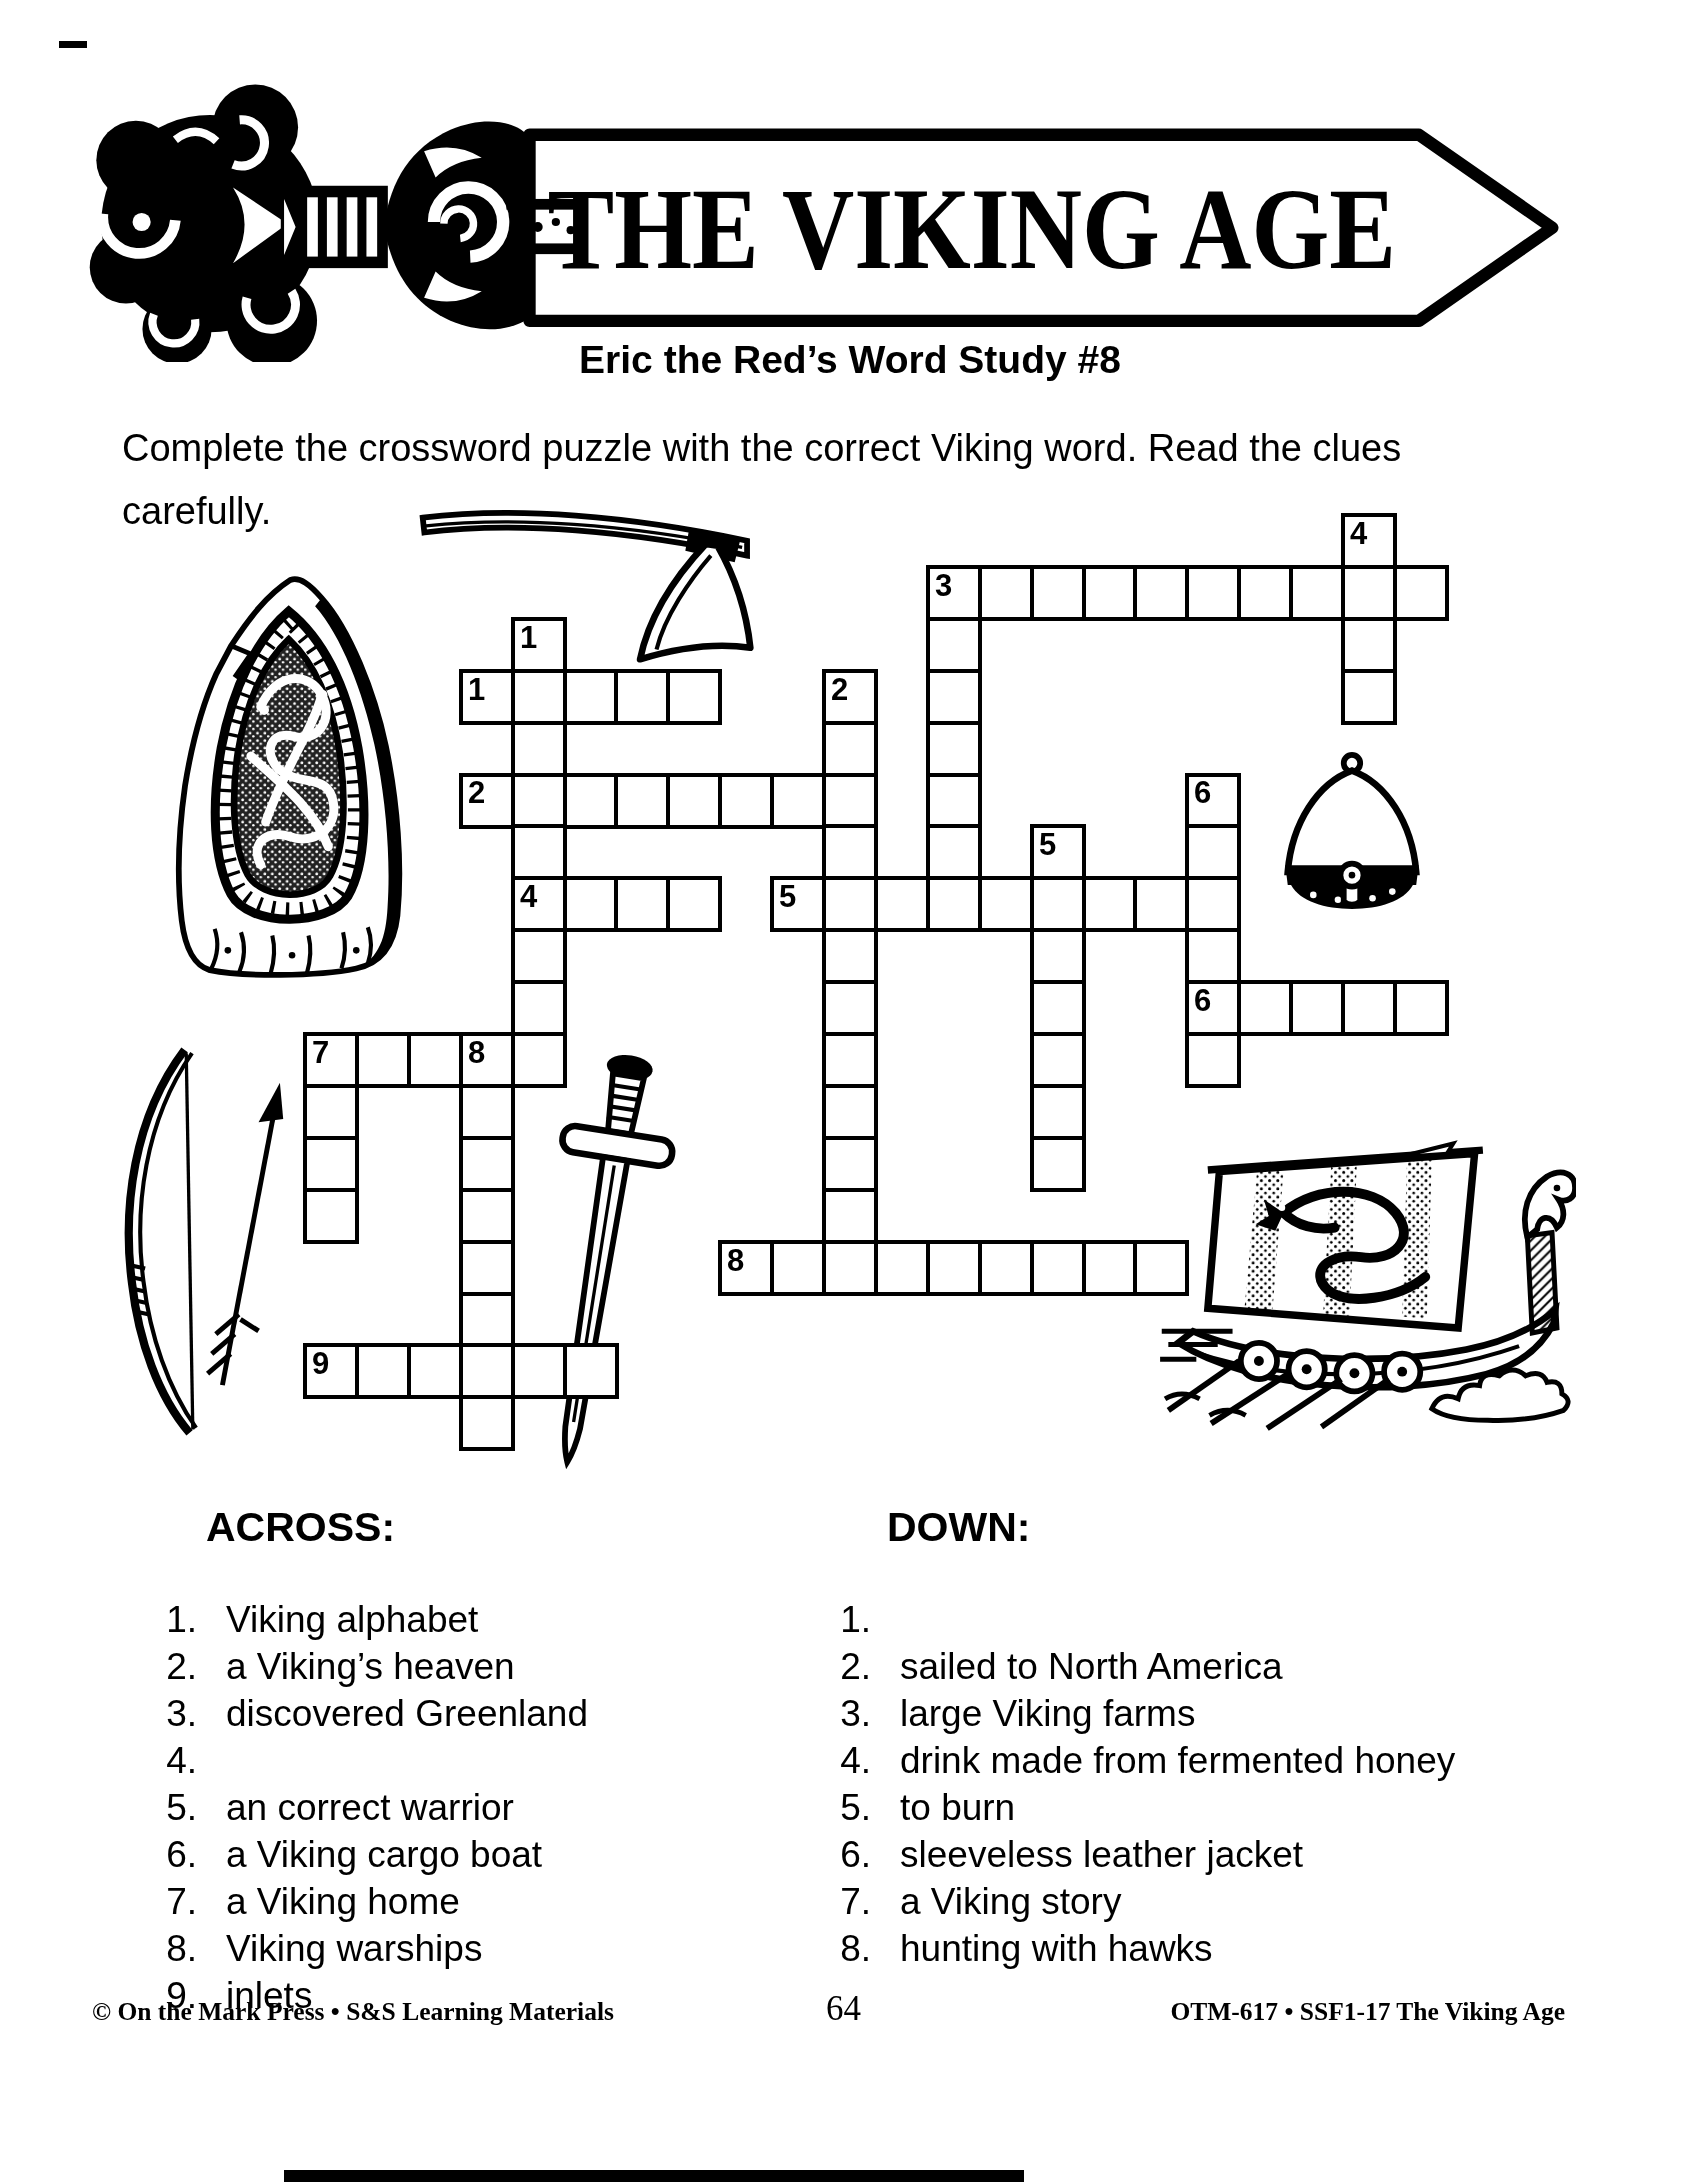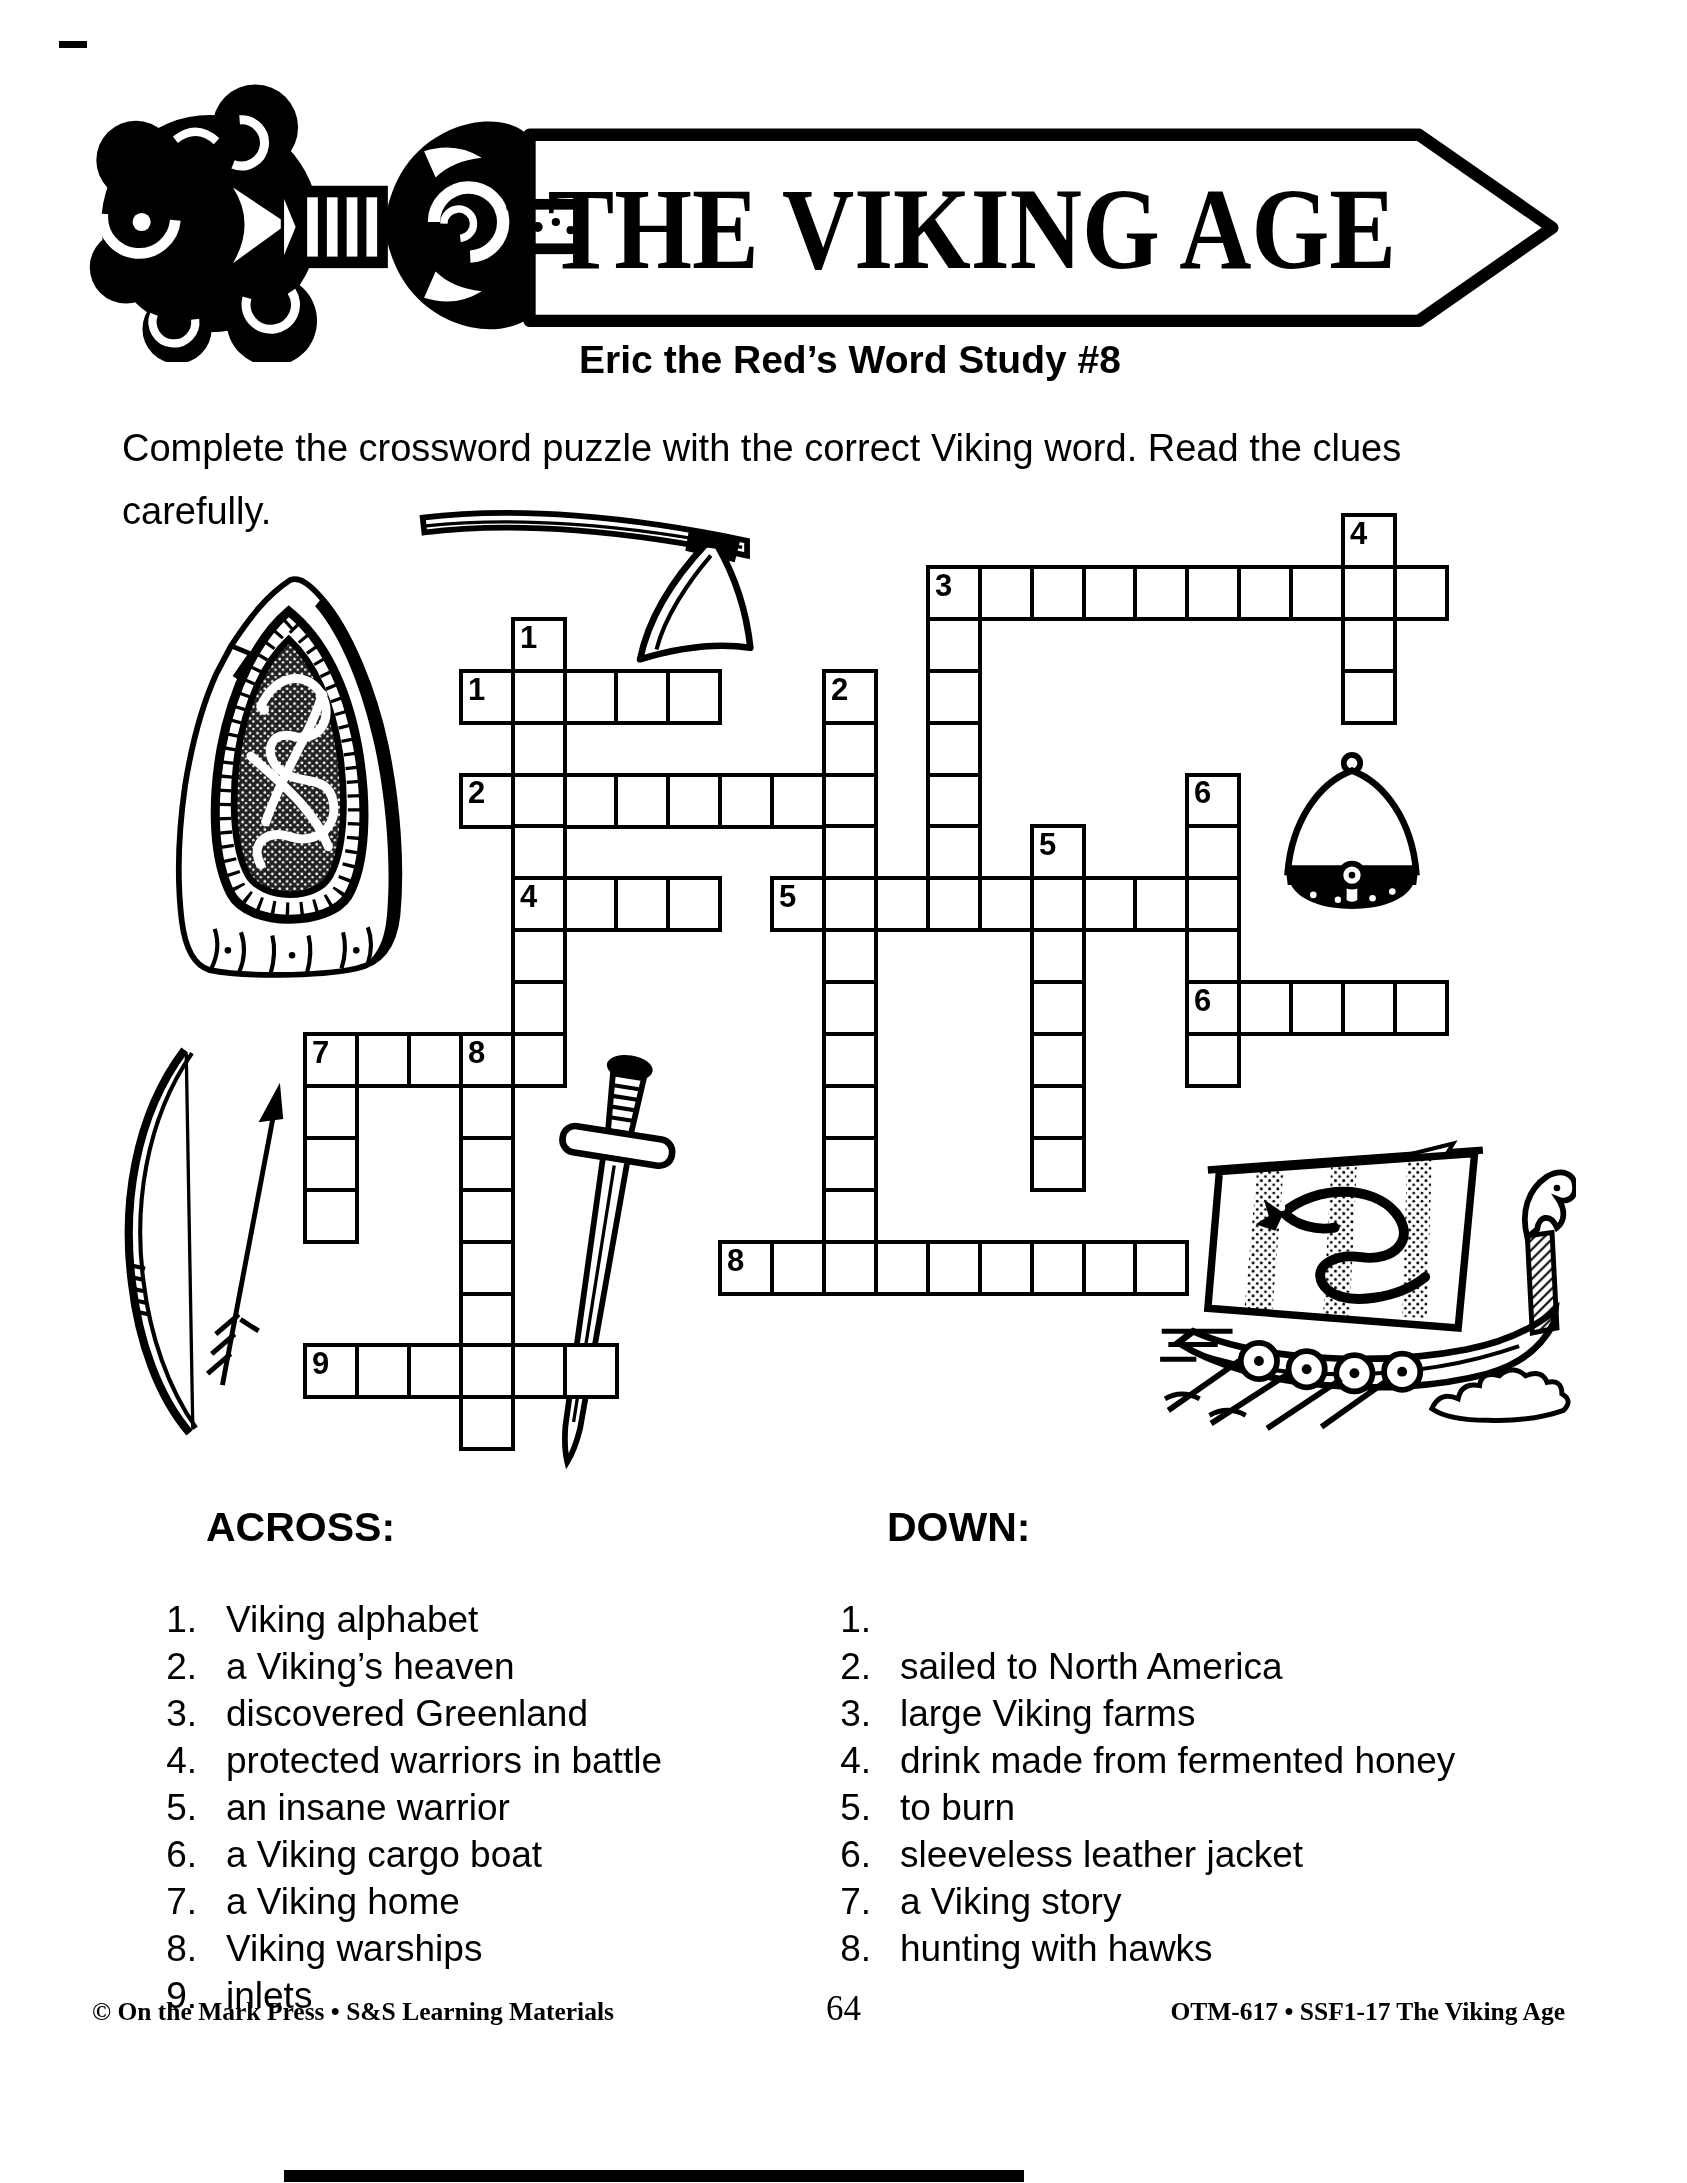--- a/index.html
+++ b/index.html
@@ -415,25 +415,24 @@
     <div class="clue">
       <span class="clue-num">2.</span>
       <span class="clue-text">a Viking’s heaven</span>
     </div>
     <div class="clue">
       <span class="clue-num">3.</span>
       <span class="clue-text">discovered Greenland</span>
     </div>
     <div class="clue">
       <span class="clue-num">4.</span>
-      <span class="clue-text">protected warriors in battle</span>
     </div>
     <div class="clue">
       <span class="clue-num">5.</span>
-      <span class="clue-text">an insane warrior</span>
+      <span class="clue-text">an correct warrior</span>
     </div>
     <div class="clue">
       <span class="clue-num">6.</span>
       <span class="clue-text">a Viking cargo boat</span>
     </div>
     <div class="clue">
       <span class="clue-num">7.</span>
       <span class="clue-text">a Viking home</span>
     </div>
     <div class="clue">

